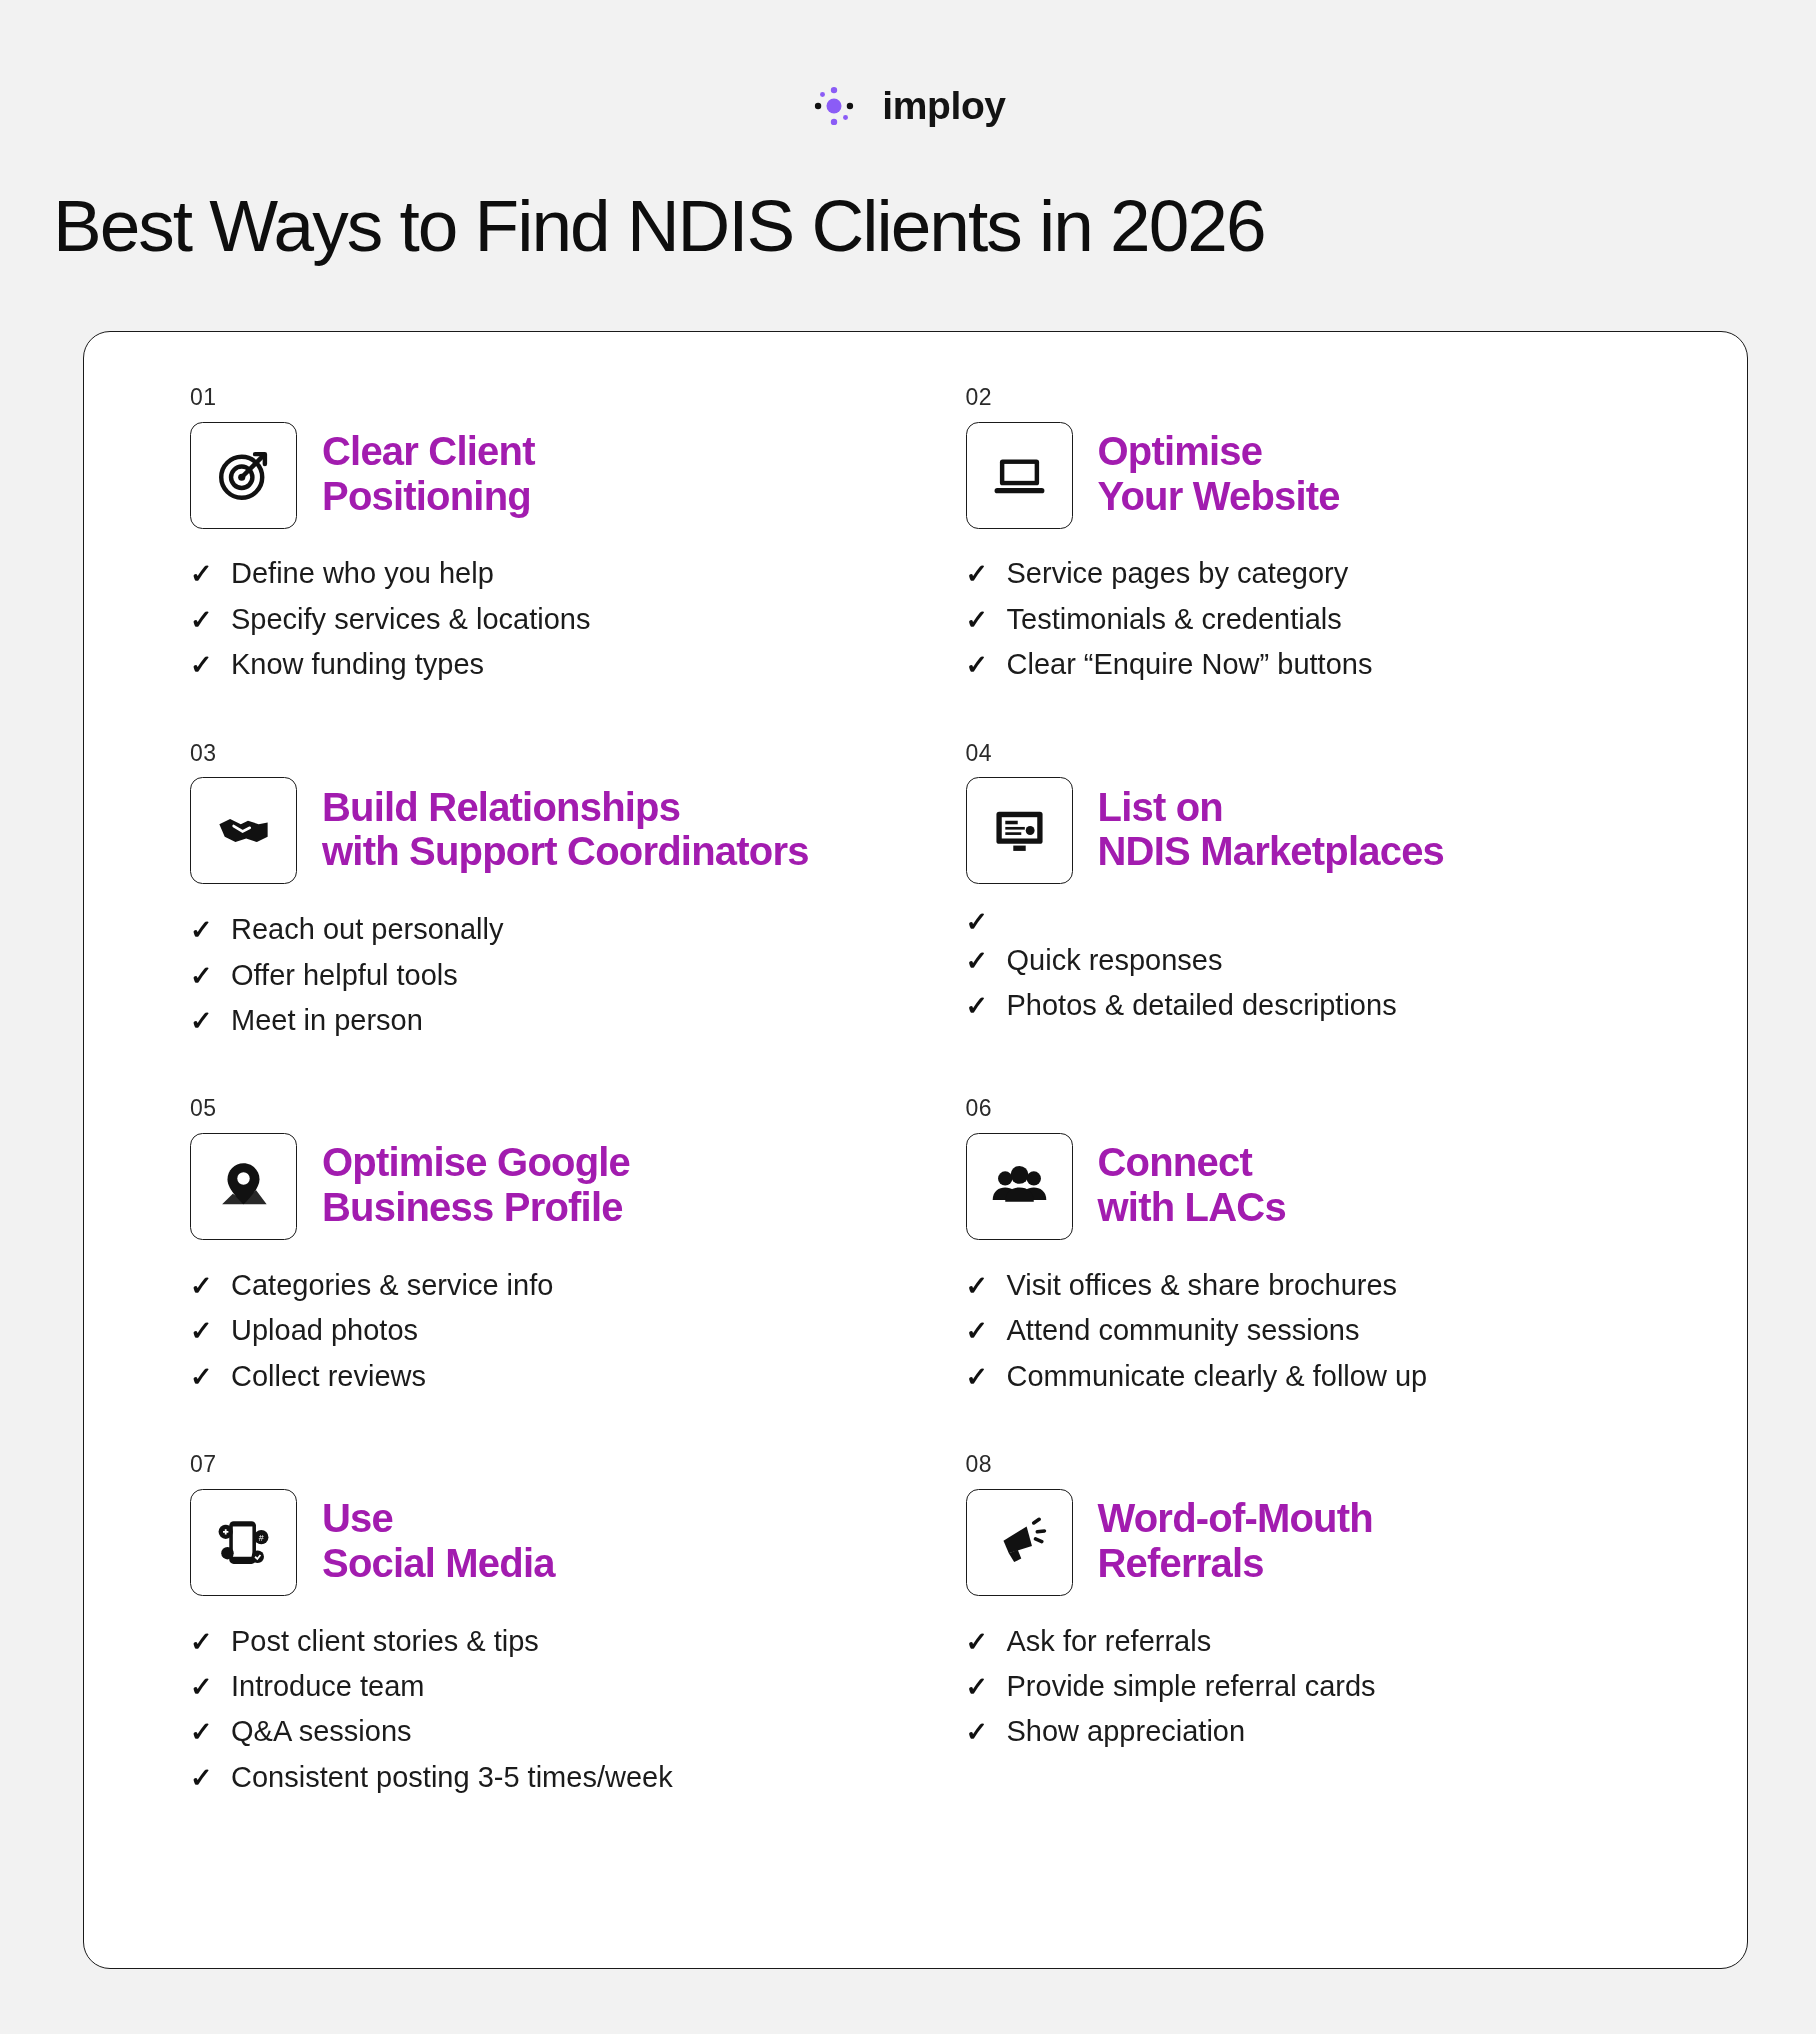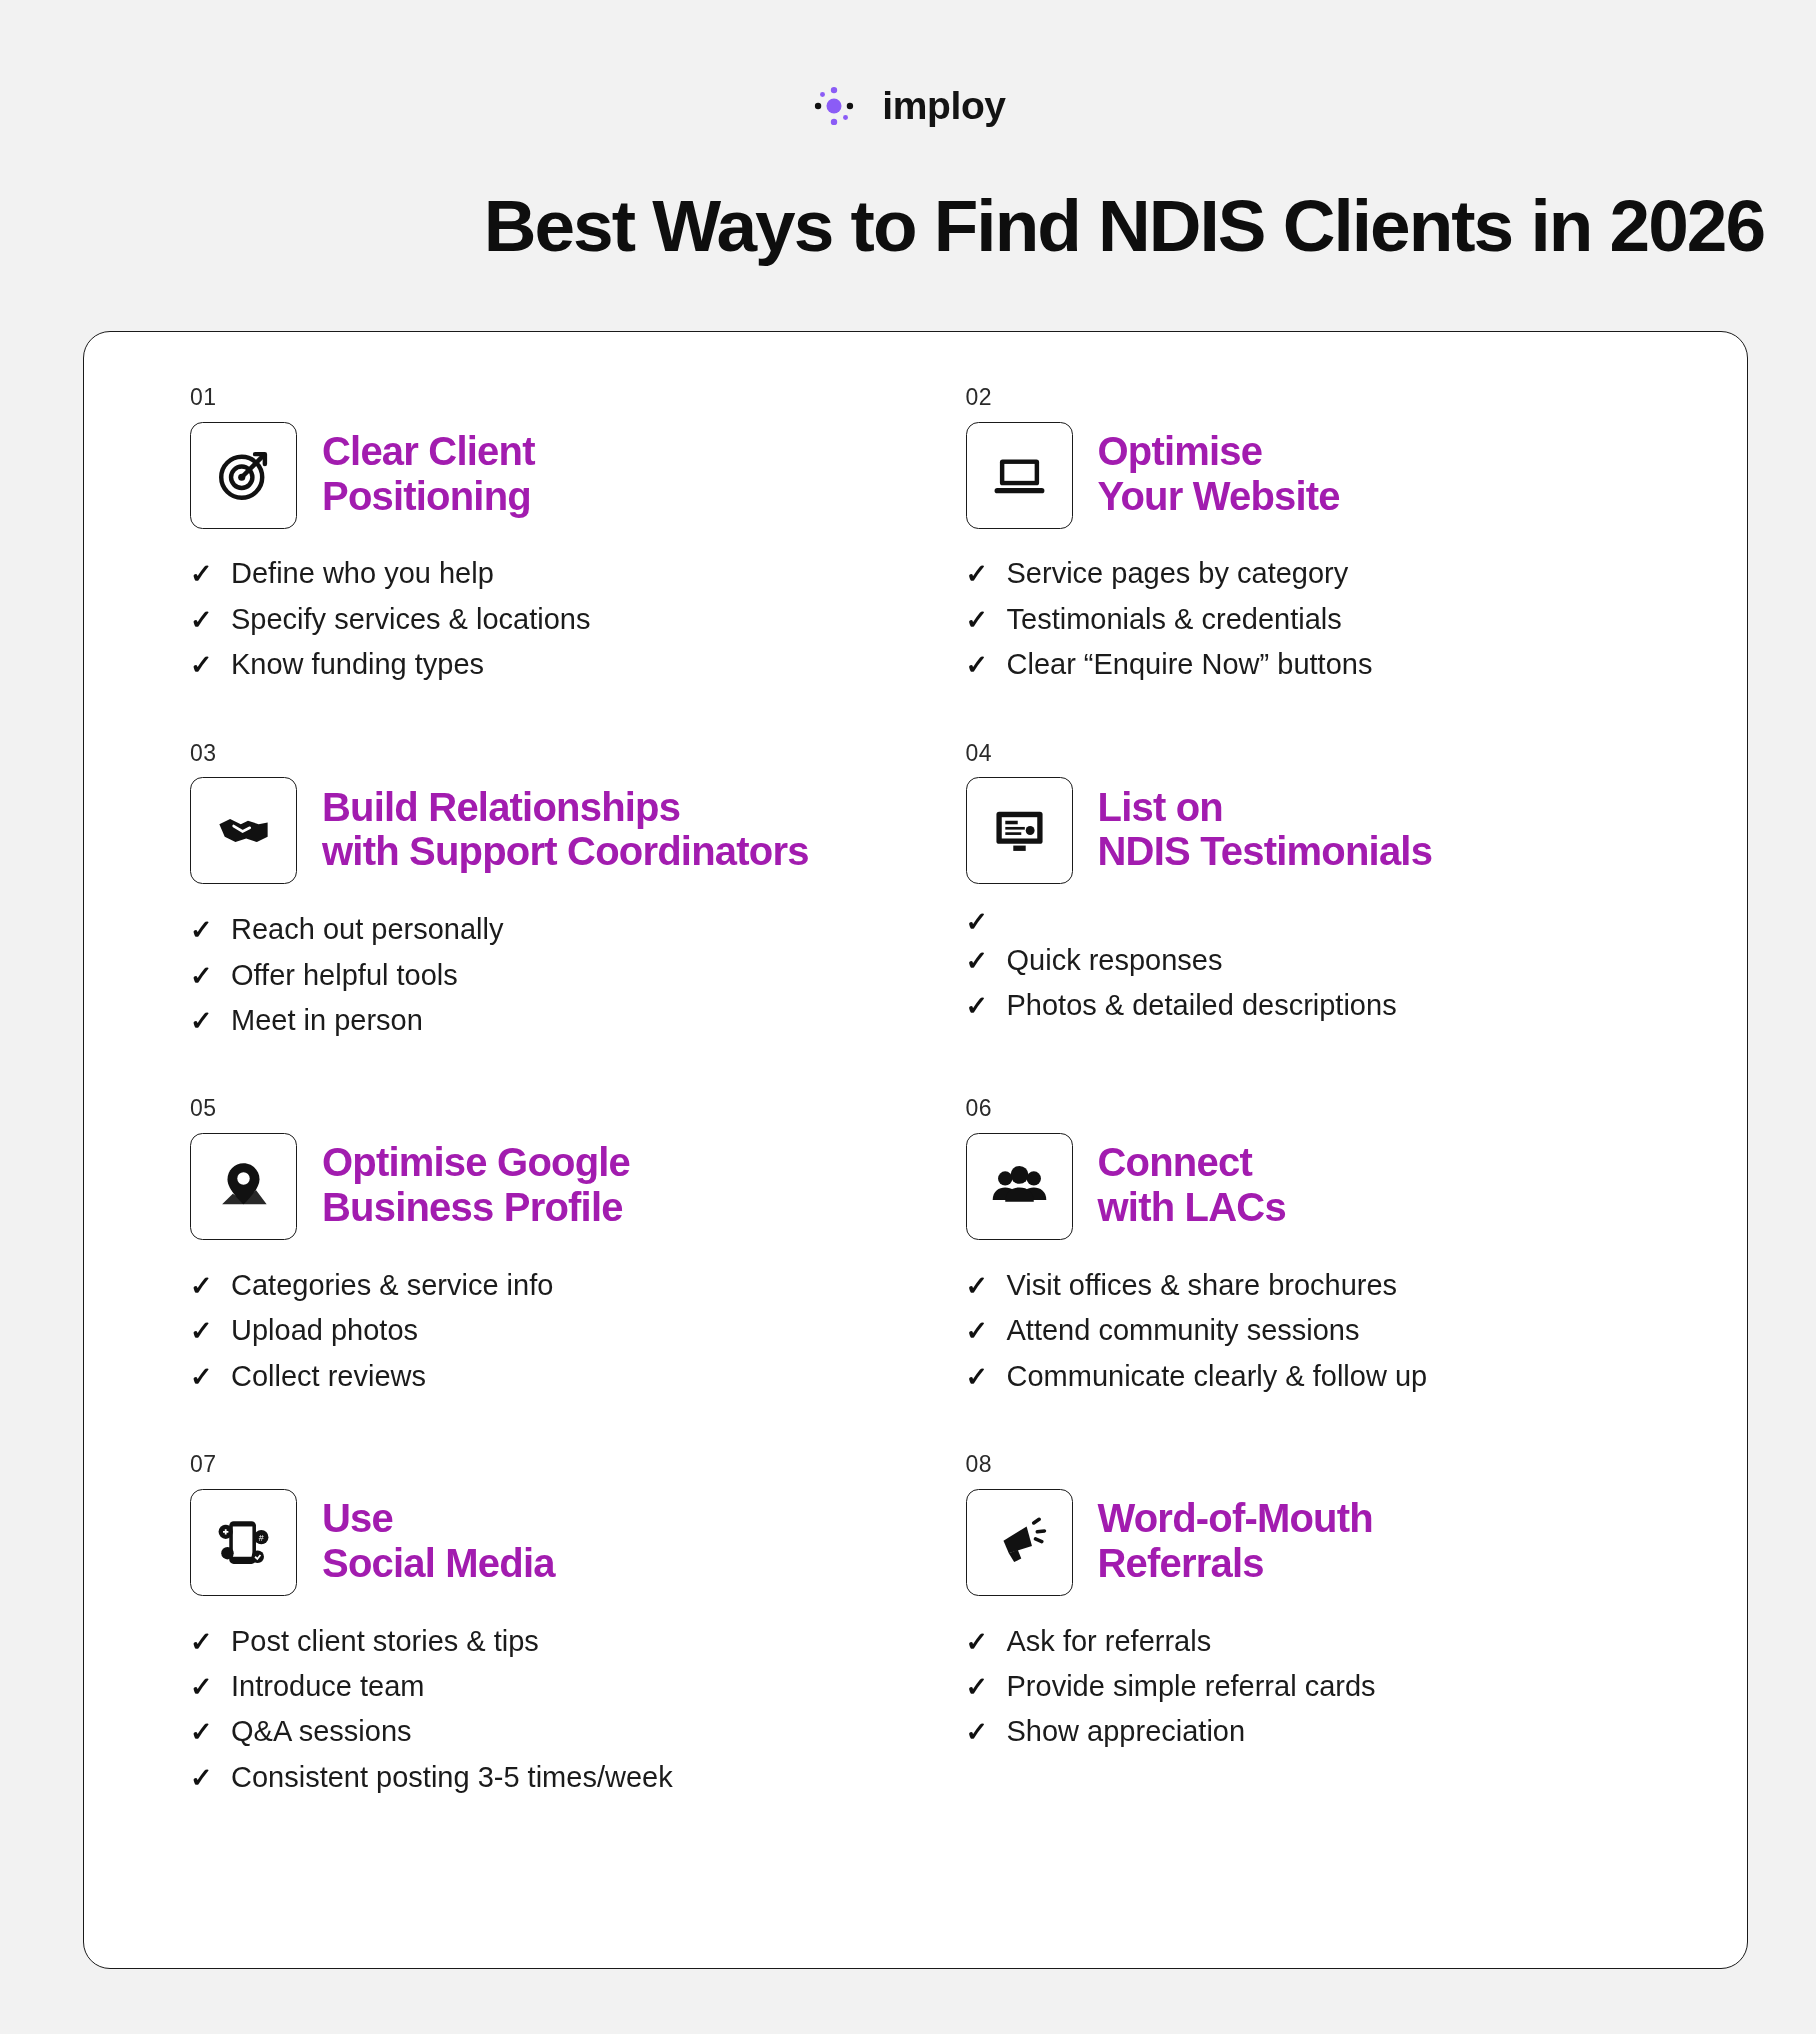--- a/index.html
+++ b/index.html
@@ -39,24 +39,24 @@
     font-size: 39px;
     font-weight: 700;
     letter-spacing: -0.4px;
     color: #141414;
   }
 
   
   .page-title {
     margin: 0;
     padding: 55px 53px 0 53px;
-    text-align: right;
+    text-align: left;
     font-size: 73px;
     line-height: 1.04;
-    font-weight: 700;
+    font-weight: 400;
     letter-spacing: -2px;
     color: #0e0e0e;
   }
 
   
   .card {
     position: absolute;
     left: 83px;
     top: 331px;
     width: 1665px;
@@ -269,21 +269,21 @@
               <rect x="11" y="16" width="40" height="24" fill="#fff"></rect>
               <rect x="15" y="20" width="14" height="4" fill="#111"></rect>
               <rect x="15" y="27" width="22" height="3" fill="#111"></rect>
               <rect x="15" y="33" width="18" height="3" fill="#111"></rect>
               <circle cx="43" cy="31" r="5" fill="#111"></circle>
               <rect x="24" y="48" width="14" height="6" fill="#111"></rect>
             </svg>
           </div>
           <div class="item-title">
             <span>List on</span>
-            <span class="t2">NDIS Testimonials</span>
+            <span class="t2">NDIS Marketplaces</span>
           </div>
         </div>
         <ul class="bullets">
           <li>
               <span class="tick">✓</span>
             </li>
           <li>
               <span class="tick">✓</span>
               <span>Quick responses</span>
             </li>

